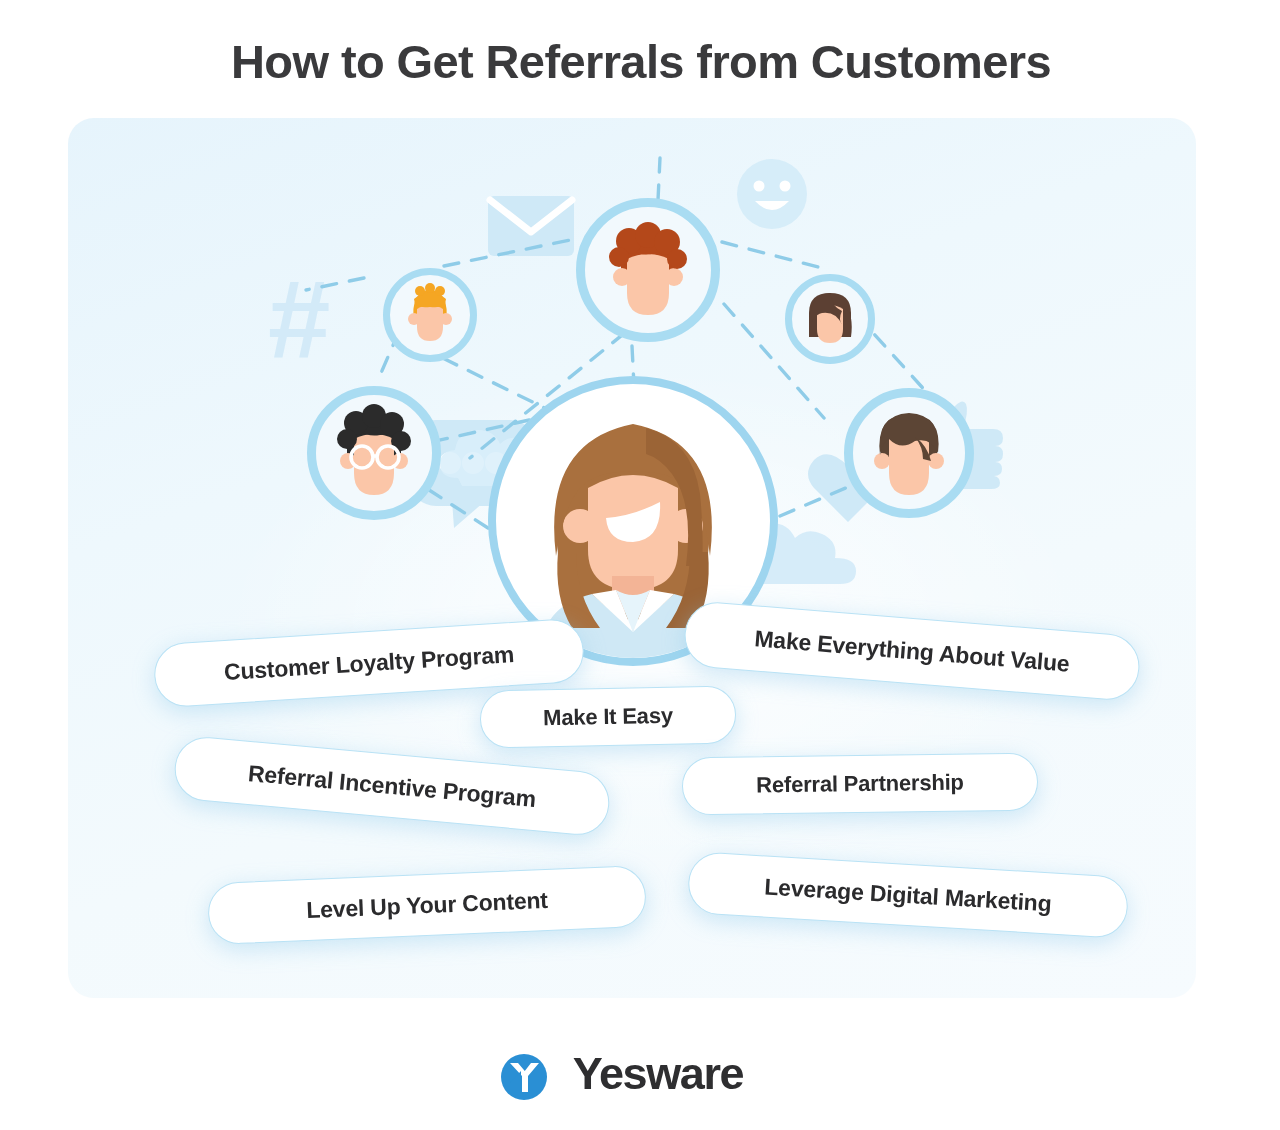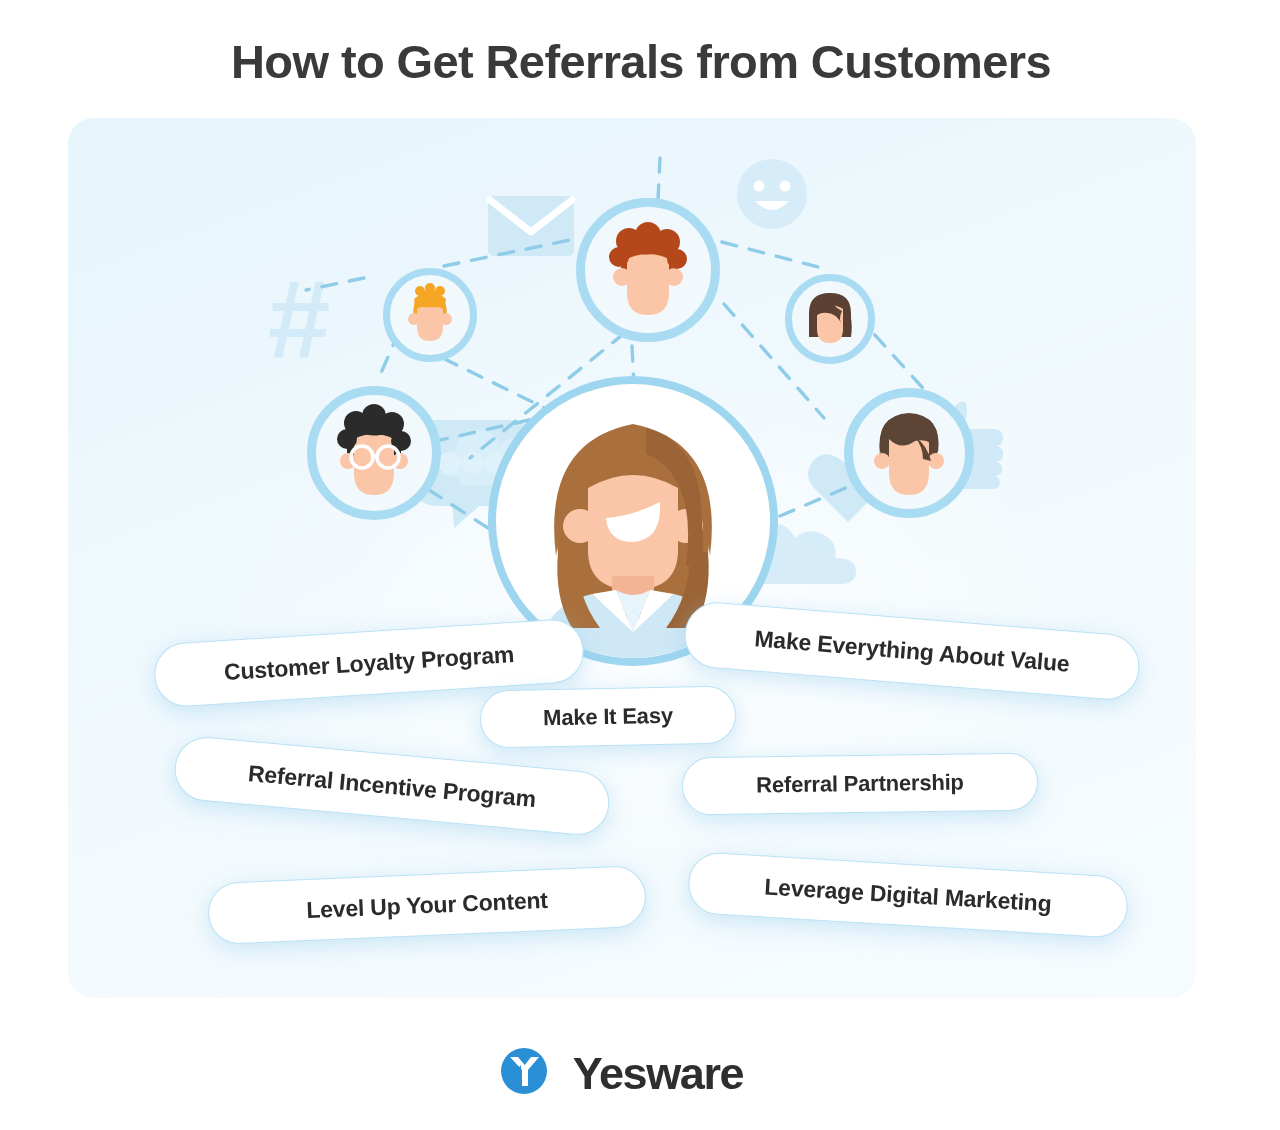--- a/index.html
+++ b/index.html
@@ -112,21 +112,21 @@
     letter-spacing: -0.2px;
   }
 
   
   #footer-logo {
     position: absolute;
     left: 0;
     top: 1048px;
     width: 1244px;
     display: flex;
-    align-items: flex-start;
+    align-items: flex-end;
     justify-content: center;
     gap: 26px;
   }
   #logo-mark { display: block; }
   #logo-wordmark {
     font-size: 45px;
     font-weight: bold;
     color: #2e2e30;
     letter-spacing: -1.4px;
     font-family: "Liberation Sans", sans-serif;

